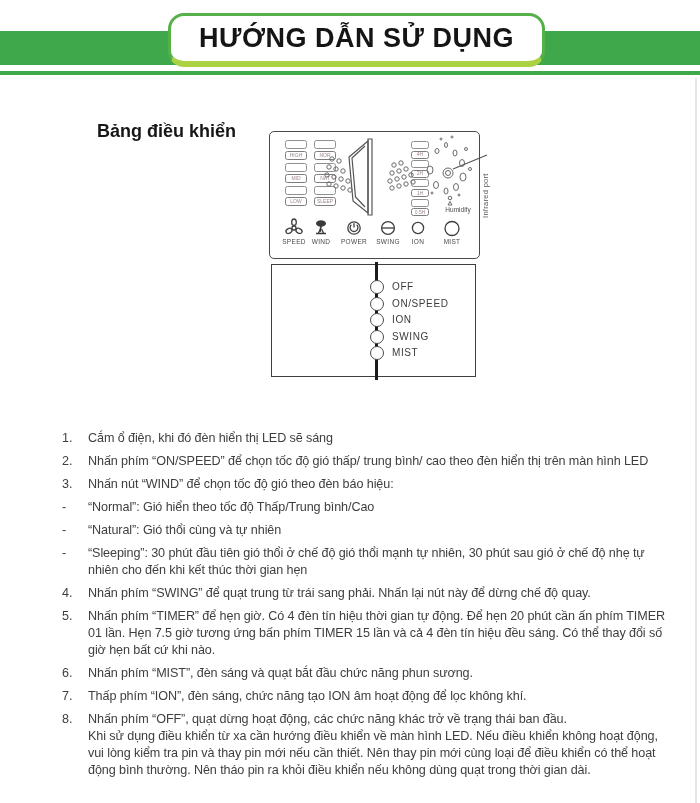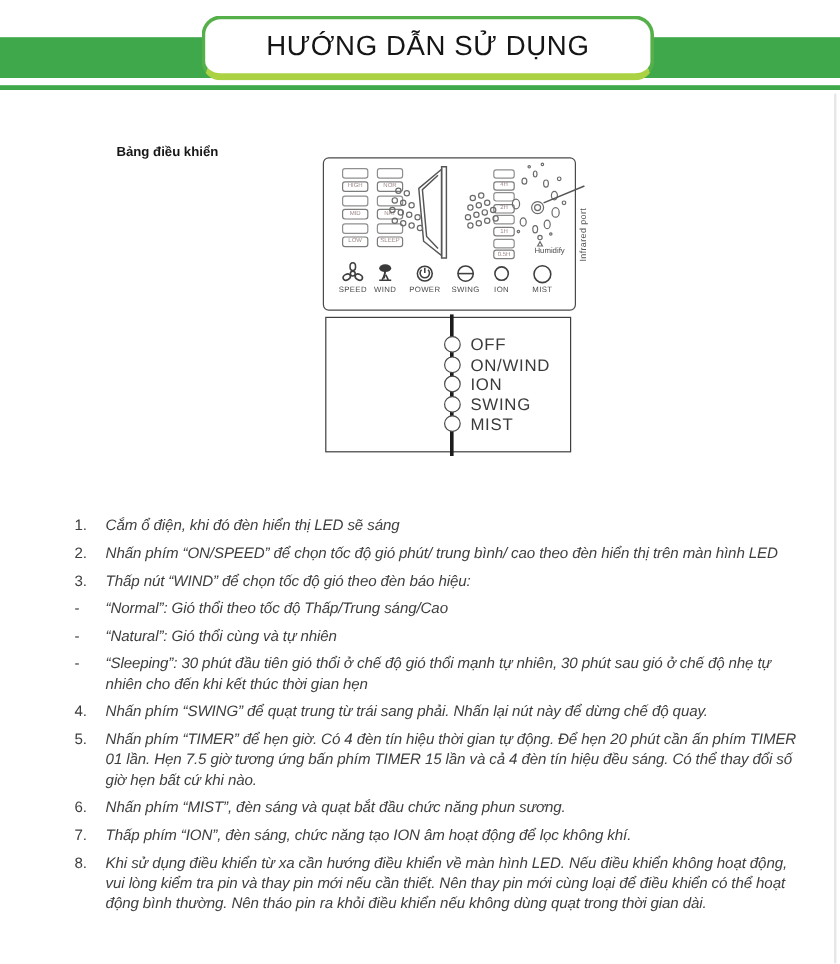--- a/index.html
+++ b/index.html
@@ -6,53 +6,53 @@
   body{width:700px;height:803px;background:#ffffff;position:relative;overflow:hidden;
        font-family:"Liberation Sans",sans-serif;-webkit-font-smoothing:antialiased;}
   .abs{position:absolute;}
 
   
   .green-bar{left:0;top:31px;width:700px;height:34px;background:#3ea84a;}
   .green-underline{left:0;top:71px;width:700px;height:4px;background:#3ea84a;}
   .title-badge{left:168px;top:13px;width:371px;height:45px;background:#ffffff;
     border:3px solid #55b04a;border-bottom:6px solid #abd243;border-radius:16px;
     display:flex;align-items:center;justify-content:center;z-index:5;}
-  .title-badge .t{font-size:23px;font-weight:normal;color:#151515;letter-spacing:.5px;}
+  .title-badge .t{font-size:27px;font-weight:bold;color:#151515;letter-spacing:.5px;}
   .scan-edge{left:695px;top:78px;width:2px;height:725px;background:#e7e7e7;}
 
   
-  .section-label{left:97px;top:121px;font-size:11px;font-weight:bold;color:#161616;}
+  .section-label{left:97px;top:121px;font-size:18px;font-weight:bold;color:#161616;}
   .panel-box{left:269px;top:131px;width:209px;height:126px;border:1.5px solid #4a4a4a;border-radius:5px;background:#fff;}
   .remote-box{left:271px;top:264px;width:203px;height:111px;border:1.5px solid #3e3e3e;background:#fff;}
   .seam{left:374.5px;top:262px;width:3px;height:118px;background:#1c1c1c;}
 
   .led{position:absolute;border:1px solid #8f8f8f;border-radius:2.5px;background:#fff;
        display:flex;align-items:center;justify-content:center;}
   .led.lbl{border-color:#7c7c7c;}
   .led span{font-size:5px;color:#9c8888;letter-spacing:0;line-height:1;}
 
   .btn-label{position:absolute;width:44px;text-align:center;font-size:6.5px;color:#4a4a4a;letter-spacing:.3px;}
   .humidify-label{left:430px;top:206px;width:56px;text-align:center;font-size:6.5px;color:#4a4a4a;}
   .ir-label{left:481px;top:138px;width:14px;height:80px;font-size:7.5px;color:#555;
     writing-mode:vertical-rl;transform:rotate(180deg);letter-spacing:.3px;}
 
   .rc-circle{position:absolute;left:370px;width:14px;height:14px;border:1.6px solid #4a4a4a;
     border-radius:50%;background:#fff;z-index:3;box-sizing:border-box;}
-  .rc-label{position:absolute;left:392px;height:14px;line-height:14px;font-size:14px;color:#3b3b3b;letter-spacing:.6px;}
+  .rc-label{position:absolute;left:392px;height:14px;line-height:14px;font-size:10px;color:#3b3b3b;letter-spacing:.6px;}
 
   svg.overlay{position:absolute;left:260px;top:125px;width:250px;height:265px;pointer-events:none;}
   svg .ln{fill:none;stroke:#555;stroke-width:1.2;}
   svg .dot{fill:none;stroke:#6a6a6a;stroke-width:1;}
   svg .icon{fill:none;stroke:#3f3f3f;stroke-width:1.3;}
 
   
   .instructions{left:55px;top:430px;width:612px;color:#3e3e3e;font-size:12.6px;line-height:17px;letter-spacing:-.1px;}
   .item{display:flex;margin-bottom:6px;}
   .item .marker{width:33px;padding-left:7px;box-sizing:border-box;flex:none;}
-  .item .txt{flex:1;font-style:italic;}
+  .item .txt{flex:1;}
 </style>
 </head>
 <body>
 
 <div class="abs green-bar"></div>
 <div class="abs green-underline"></div>
 <div class="abs title-badge">
   <div class="t">HƯỚNG DẪN SỬ DỤNG</div>
 </div>
 <div class="abs scan-edge"></div>
@@ -210,41 +210,41 @@
 
 <div class="abs humidify-label">Humidify</div>
 <div class="abs ir-label">Infrared port</div>
 
 <div class="rc-circle" style="top:280px;"></div>
 <div class="rc-circle" style="top:296.5px;"></div>
 <div class="rc-circle" style="top:313px;"></div>
 <div class="rc-circle" style="top:329.5px;"></div>
 <div class="rc-circle" style="top:346px;"></div>
 <div class="rc-label" style="top:280px;">OFF</div>
-<div class="rc-label" style="top:296.5px;">ON/WIND</div>
+<div class="rc-label" style="top:296.5px;">ON/SPEED</div>
 <div class="rc-label" style="top:313px;">ION</div>
 <div class="rc-label" style="top:329.5px;">SWING</div>
 <div class="rc-label" style="top:346px;">MIST</div>
 
 <div class="abs instructions">
   <div class="item">
     <div class="marker">1.</div>
     <div class="txt">Cắm ổ điện, khi đó đèn hiển thị LED sẽ sáng</div>
   </div>
   <div class="item">
     <div class="marker">2.</div>
-    <div class="txt">Nhấn phím “ON/SPEED” để chọn tốc độ gió phút/ trung bình/ cao theo đèn hiển thị trên màn hình LED</div>
+    <div class="txt">Nhấn phím “ON/SPEED” để chọn tốc độ gió thấp/ trung bình/ cao theo đèn hiển thị trên màn hình LED</div>
   </div>
   <div class="item">
     <div class="marker">3.</div>
-    <div class="txt">Thấp nút “WIND” để chọn tốc độ gió theo đèn báo hiệu:</div>
+    <div class="txt">Nhấn nút “WIND” để chọn tốc độ gió theo đèn báo hiệu:</div>
   </div>
   <div class="item">
     <div class="marker">-</div>
-    <div class="txt">“Normal”: Gió thổi theo tốc độ Thấp/Trung sáng/Cao</div>
+    <div class="txt">“Normal”: Gió hiển theo tốc độ Thấp/Trung bình/Cao</div>
   </div>
   <div class="item">
     <div class="marker">-</div>
     <div class="txt">“Natural”: Gió thổi cùng và tự nhiên</div>
   </div>
   <div class="item">
     <div class="marker">-</div>
     <div class="txt">“Sleeping”: 30 phút đầu tiên gió thổi ở chế độ gió thổi mạnh tự nhiên, 30 phút sau gió ở chế độ nhẹ tự nhiên cho đến khi kết thúc thời gian hẹn</div>
   </div>
   <div class="item">
@@ -259,16 +259,17 @@
     <div class="marker">6.</div>
     <div class="txt">Nhấn phím “MIST”, đèn sáng và quạt bắt đầu chức năng phun sương.</div>
   </div>
   <div class="item">
     <div class="marker">7.</div>
     <div class="txt">Thấp phím “ION”, đèn sáng, chức năng tạo ION âm hoạt động để lọc không khí.</div>
   </div>
   <div class="item">
     <div class="marker">8.</div>
     <div class="txt">
+      <div>Nhấn phím “OFF”, quạt dừng hoạt động, các chức năng khác trở về trạng thái ban đầu.</div>
       <div>Khi sử dụng điều khiển từ xa cần hướng điều khiển về màn hình LED. Nếu điều khiển không hoạt động, vui lòng kiểm tra pin và thay pin mới nếu cần thiết. Nên thay pin mới cùng loại để điều khiển có thể hoạt động bình thường. Nên tháo pin ra khỏi điều khiển nếu không dùng quạt trong thời gian dài.</div>
     </div>
   </div>
 </div>
 
 </body></html>

